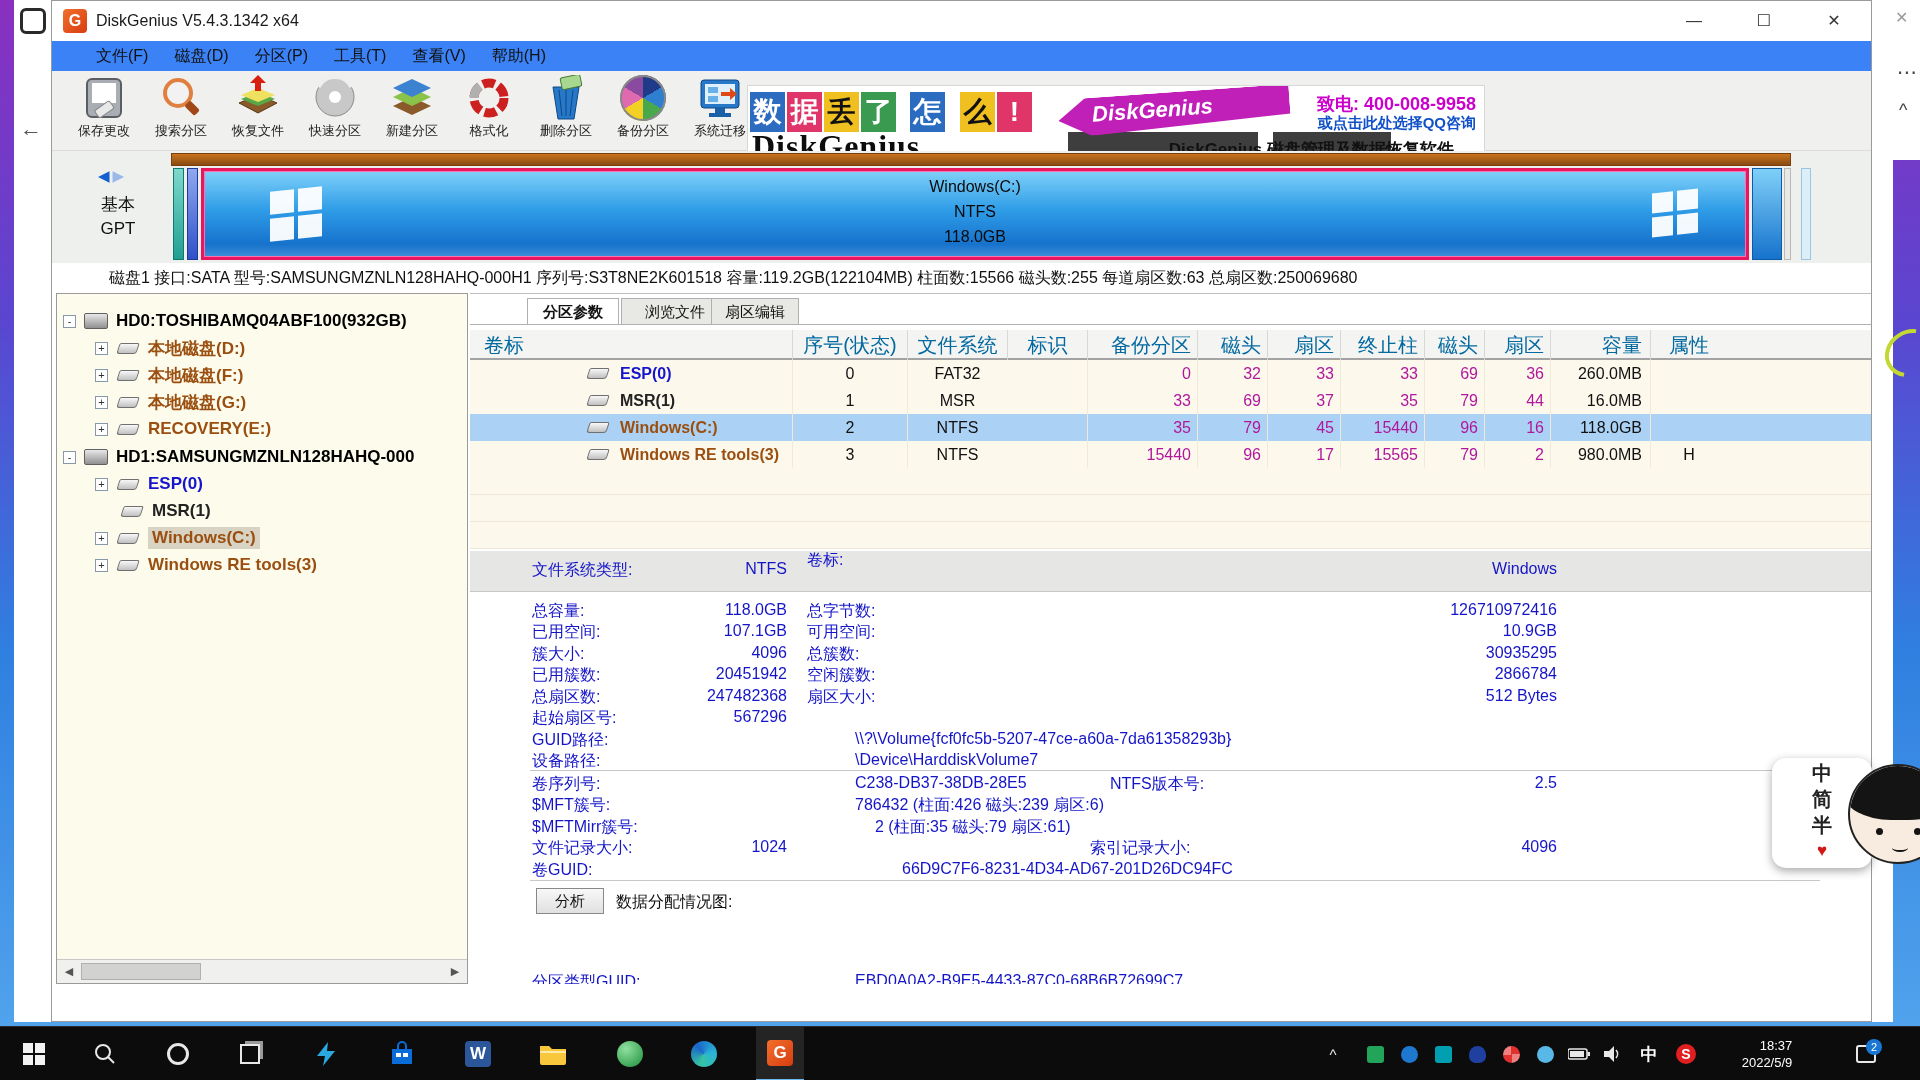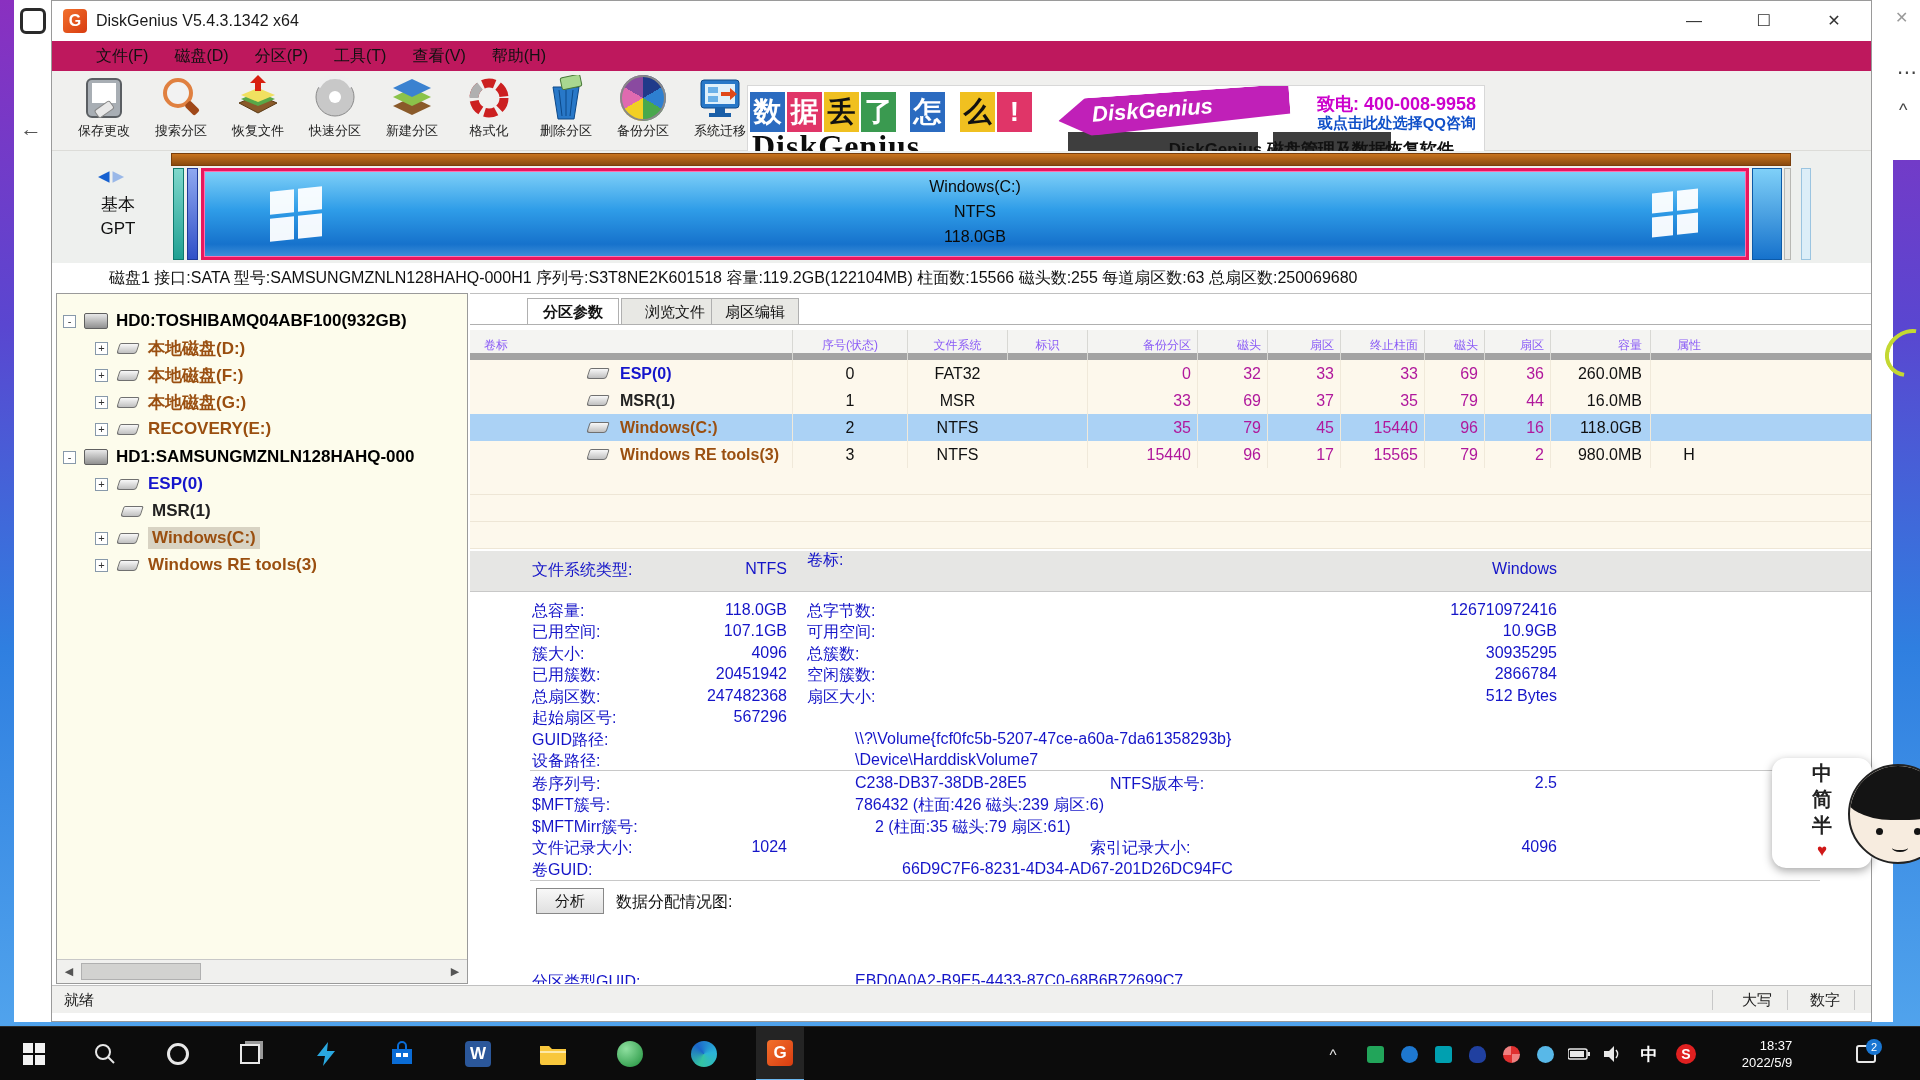--- a/index.html
+++ b/index.html
@@ -15,21 +15,21 @@
   
   .app { left:51px; top:0; width:1821px; height:1022px; background:#fff; border:1px solid #9a9a9a; }
 
   .titlebar { left:0; top:0; width:100%; height:40px; background:#fff; }
   .app-logo { width:24px; height:24px; border-radius:4px;
     background:linear-gradient(135deg,#f2702c,#d83c10); color:#fff; font-weight:bold;
     font-size:16px; text-align:center; line-height:24px; }
   .title-text { font-size:16px; color:#1a1a1a; line-height:40px; }
   .win-btn { width:56px; height:40px; text-align:center; line-height:40px; font-size:16px; color:#333; }
 
-  .menubar { left:0; top:40px; width:100%; height:30px; background:#be185d; display:flex; align-items:center; padding-left:44px; gap:26px; }
+  .menubar { left:0; top:40px; width:100%; height:30px; background:#3b82f6; display:flex; align-items:center; padding-left:44px; gap:26px; }
   .menu-item { font-size:16px; color:#111; }
 
   .toolbar { left:0; top:70px; width:100%; height:80px; background:#f0f0ee; border-bottom:1px solid #dcdcd8; }
   .tb-btn { width:76px; height:76px; top:2px; text-align:center; }
   .tb-icon { width:46px; height:46px; margin:2px auto 1px; display:block; }
   .tb-label { font-size:13px; color:#222; display:block; }
 
   
   .banner { left:695px; top:14px; width:738px; height:84px; background:#fff; border:1px solid #d8d8d8; overflow:hidden; }
   .tile { width:35px; height:40px; top:6px; text-align:center; line-height:40px; font-size:28px; font-weight:bold; }
@@ -75,21 +75,21 @@
   .tsel { background:#d8d3c3; padding:1px 4px; }
   .hscroll { left:0; bottom:0; width:100%; height:24px; background:#f0f0ee; border-top:1px solid #c8c8c8; }
   .sbtn { width:24px; height:23px; text-align:center; line-height:23px; font-size:11px; color:#555; background:#f0f0ee; }
   .sthumb { left:24px; top:3px; width:120px; height:17px; background:#d2d2d0; border:1px solid #b0b0b0; }
 
   .right-panel { left:418px; top:292px; width:1401px; height:691px; background:#fff; border-top:1px solid #c0c0c0; overflow:hidden; }
   .tab { top:4px; height:26px; font-size:15px; color:#111; text-align:center; line-height:26px; background:#e8e8e4; border:1px solid #b0b0b0; border-bottom:none; }
   .tab.active { background:#fff; font-weight:bold; }
   .tabline { left:0; top:30px; width:100%; height:1px; background:#b0b0b0; }
 
-  .thead { top:36px; height:30px; background:#f4f4f2; border-bottom:7px solid #a3a3a3; font-size:12px; color:#8b5cf6; line-height:30px; }
+  .thead { top:36px; height:30px; background:#f4f4f2; border-bottom:2px solid #a3a3a3; font-size:20px; color:#0369a1; line-height:30px; }
   .hcell { border-left:1px solid #d8d8d4; height:30px; }
   .trow { height:27px; background:#fdf8ec; font-size:16px; line-height:27px; }
   .trow.sel { background:#abd2f5; }
   .trow.empty { border-bottom:1px solid #eee6d6; }
   .cell { height:27px; border-left:1px solid #f0e9da; }
   .num { color:#b0189c; text-align:right; }
   .blk { color:#111; }
   .pname { font-weight:bold; font-size:16px; }
 
   .band { left:0; top:257px; width:100%; height:41px; background:#e6e6e4; border-bottom:1px solid #c8c8c8; }
@@ -475,28 +475,20 @@
     <span class="abs dk" style="left:432px;top:566px;">66D9C7F6-8231-4D34-AD67-201D26DC94FC</span>
     <div class="abs dsep" style="top:586px;"></div>
 
     <div class="abs an-btn">分析</div>
     <div class="abs an-label">数据分配情况图:</div>
 
     <span class="abs dk" style="left:62px;top:678px;">分区类型GUID:</span>
     <span class="abs dk" style="left:385px;top:678px;">EBD0A0A2-B9E5-4433-87C0-68B6B72699C7</span>
   </div>
 
-  <div class="abs statusbar">
-    <span class="abs" style="left:12px;top:5px;">就绪</span>
-    <span class="abs ssep" style="left:1660px;"></span>
-    <span class="abs" style="left:1690px;top:5px;">大写</span>
-    <span class="abs ssep" style="left:1735px;"></span>
-    <span class="abs" style="left:1758px;top:5px;">数字</span>
-    <span class="abs ssep" style="left:1802px;"></span>
-  </div>
 </div>
 
 <div class="abs ime-box">
   <div class="ime-ch" style="padding-top:2px;">中</div>
   <div class="ime-ch">简</div>
   <div class="ime-ch">半</div>
   <div class="ime-ch" style="color:#d01818;font-size:17px;">♥</div>
 </div>
 <div class="abs face">
   <div class="abs hair"></div>

